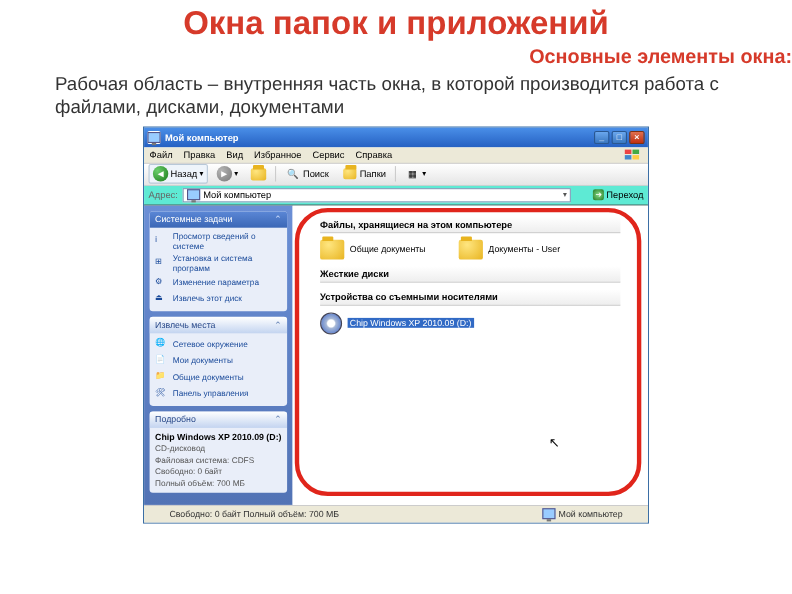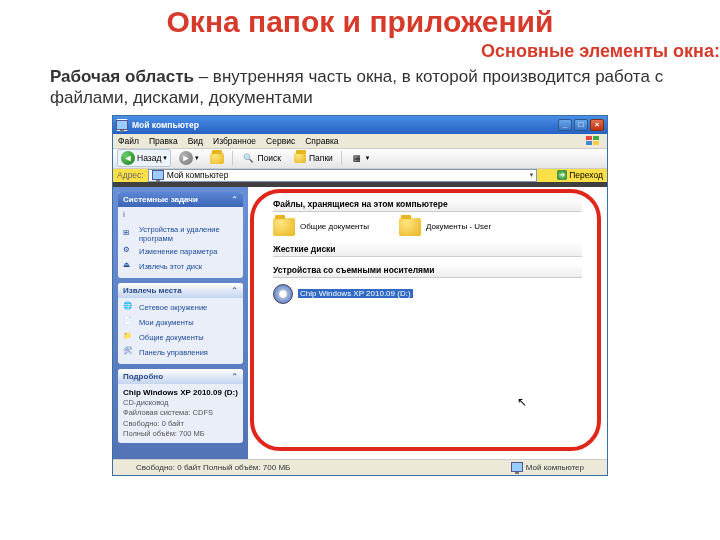--- a/index.html
+++ b/index.html
@@ -24,25 +24,25 @@
     font-weight: bold;
     text-align: right;
     margin: 0 0 4px 0;
   }
   .slide-desc {
     color: #333;
     font-size: 17px;
     margin: 0 50px 6px 50px;
     line-height: 1.25;
   }
-  .slide-desc b { font-weight: bold; text-align: right; }
+  .slide-desc b { font-weight: normal; text-align: right; }
 
   
   .win {
-    width: 496px;
+    width: 460px;
     margin: 0 auto;
     border: 1px solid #3b6ea5;
     font-size: 8.5px;
     font-family: Tahoma, Arial, sans-serif;
   }
   .titlebar {
     height: 18px;
     background: linear-gradient(#4a8fe8, #2560c2);
     display: flex;
     align-items: center;
@@ -75,26 +75,26 @@
     border-bottom:1px solid #ccc;
   }
   .tb-btn { display:flex; align-items:center; gap:2px; padding:1px 3px; border:1px solid transparent; border-radius:2px;}
   .tb-btn.sel { border-color:#b8c8d8; background:#eef4fb; }
   .tb-circle { width:14px; height:14px; border-radius:50%; background:radial-gradient(circle at 30% 30%, #6bcf6b, #1a7a1a); display:flex; align-items:center; justify-content:center; color:#fff; font-size:9px;}
   .tb-circle.gray { background:radial-gradient(circle at 30% 30%, #b5b5b5,#777);}
   .tb-ico { width:14px; height:14px; display:flex; align-items:center; justify-content:center;}
   .sep { width:1px; height:14px; background:#ccc;}
   .addrbar {
     height:18px;
-    background:#fde047;
+    background:#5eead4;
     display:flex;
     align-items:center;
     padding:0 4px;
     gap:4px;
-    border-bottom:5px solid #404040;
+    border-bottom:1px solid #404040;
     justify-content:space-between;
   }
   .addrbar .lbl { color:#666; }
   .addrbar .field { flex:1; background:#fff; border:1px solid #7f9db9; height:13px; display:flex; align-items:center; padding:0 3px; gap:3px;}
   .addrbar .go { color:#000; display:flex; align-items:center; gap:2px;margin-left:16px;}
 
   
   .winbody { display:flex; height:272px; background:#fff; }
   .sidepane {
     width:135px;
@@ -106,21 +106,21 @@
     overflow:hidden;
   }
   .panel {
     background:#e9eef9;
     border-radius:3px;
     overflow:hidden;
   }
   .panel .ptitle {
     background:linear-gradient(#fff,#c3d4f0);
     color:#2a4a8a;
-    font-weight:bold;
+    font-weight:normal;
     padding:3px 5px;
     display:flex;
     align-items:center;
     justify-content:space-between;
     font-size:8px;
   }
   .panel .ptitle .chev { color:#5a7ab0; }
   .panel.sys .ptitle { background:linear-gradient(#5b87d6,#3b67b6); color:#fff; }
   .panel.sys .ptitle .chev { color:#cfe0ff; }
   .panel .pbody { padding:3px 5px; }
@@ -262,24 +262,25 @@
     <div class="sidepane">
 
       <div class="panel sys">
         <div class="ptitle">
           <span>Системные задачи</span>
           <span class="chev">⌃</span>
         </div>
         <div class="pbody">
           <div class="plink">
               <span class="pico">ℹ</span>
+              <span>Просмотр сведений о системе</span>
             </div>
           <div class="plink">
               <span class="pico">⊞</span>
-              <span>Устройства и удаление программ</span>
+              <span>Установка и система программ</span>
             </div>
           <div class="plink">
               <span class="pico">⚙</span>
               <span>Изменение параметра</span>
             </div>
           <div class="plink">
               <span class="pico">⏏</span>
               <span>Извлечь этот диск</span>
             </div>
         </div>

